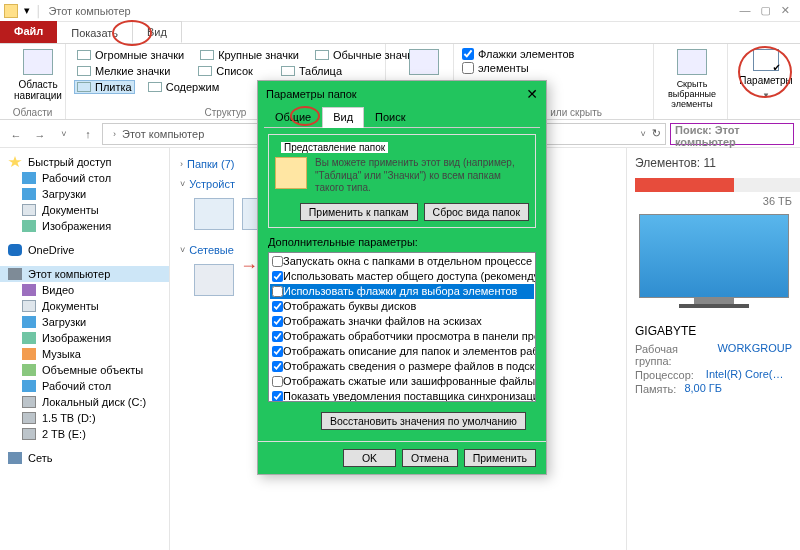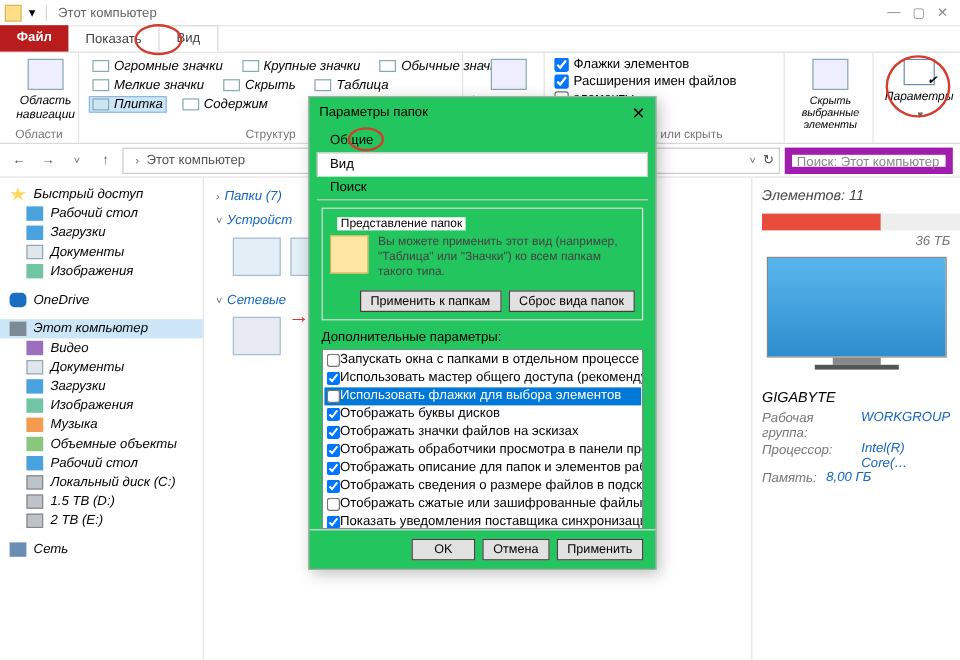--- a/index.html
+++ b/index.html
@@ -12,34 +12,34 @@
 
 .tabsbar { height: 22px; display: flex; align-items: flex-end; border-bottom: 1px solid #d9d9d9; }
 .filetab { background: #b91c1c; color: #fff; padding: 4px 14px; height: 22px; font-weight: bold; }
 .menutab { padding: 4px 14px; color: #444; }
 .menutab.selected { border: 1px solid #d9d9d9; border-bottom: 1px solid #fff; background: #fff; }
 
 .ribbon { display: flex; height: 76px; border-bottom: 1px solid #d9d9d9; background: #fff; }
 .rgroup { border-right: 1px solid #e5e5e5; padding: 4px 8px; display: flex; flex-direction: column; gap: 2px; position: relative; }
 .rgroup .glabel { position: absolute; bottom: 1px; left: 0; right: 0; text-align: center; color: #777; font-size: 10px; }
 .rrows { display: flex; flex-direction: column; gap: 2px; flex: 1; }
-.ritem { display: flex; align-items: center; gap: 4px; padding: 1px 3px; white-space: nowrap; font-style: italic; }
+.ritem { display: flex; align-items: center; gap: 4px; padding: 1px 3px; white-space: nowrap; }
 .ritem.sel { background: #cde6f7; border: 1px solid #8ab9e0; padding: 0 2px; }
 .ricon { width: 14px; height: 10px; border: 1px solid #8aa; display: inline-block; }
 .rbig { flex-direction: column; align-items: center; width: 60px; text-align: center; }
 .rbig .rbigicon { width: 30px; height: 26px; border: 1px solid #8aa; background: #eef; }
 .rchk { display: flex; align-items: center; gap: 4px; }
 .rchk input { width: 12px; height: 12px; }
 
 .addrbar { height: 28px; display: flex; align-items: center; gap: 4px; padding: 0 6px; border-bottom: 1px solid #e5e5e5; }
 .navbtn { width: 20px; height: 20px; display: flex; align-items: center; justify-content: center; color: #555; }
 .addrbox { flex: 1; height: 22px; border: 1px solid #ccc; display: flex; align-items: center; padding: 0 4px; gap: 6px; color: #555; }
-.srch { width: 140px; height: 22px; border: 6px solid #a21caf; padding: 0 4px; color: #888; }
-
-.body { display: flex; height: calc(550px - 22px - 22px - 76px - 28px); font-style: italic; }
+.srch { width: 124px; height: 22px; border: 1px solid #a21caf; padding: 0 4px; color: #888; font-weight: bold; }
+
+.body { display: flex; height: calc(550px - 22px - 22px - 76px - 28px); }
 .sidebar { width: 170px; border-right: 1px solid #e5e5e5; padding: 6px 0; overflow: hidden; }
 .sbitem { display: flex; align-items: center; gap: 6px; padding: 2px 8px; }
 .sbitem.sel { background: #cde6f7; }
 .sbitem .sicn { width: 14px; height: 12px; display: inline-block; }
 .sbspace { height: 8px; }
 .sbitem.sub { padding-left: 22px; }
 .i-star { background: #ffd95e; clip-path: polygon(50% 0,61% 35%,98% 35%,68% 57%,79% 91%,50% 70%,21% 91%,32% 57%,2% 35%,39% 35%); }
 .i-desktop { background: #4aa3df; }
 .i-dl { background: #4aa3df; }
 .i-doc { background: #dfe6ec; border: 1px solid #94a5b3; }
@@ -71,21 +71,21 @@
 .diskbar .free { background: #eee; flex: 1; }
 
 .circle-red { position: absolute; border: 2px solid #d43c2e; border-radius: 50%; pointer-events: none; }
 .arrow-red { position: absolute; color: #d43c2e; font-size: 18px; font-weight: bold; pointer-events: none; }
 
 
 .dialog { position: absolute; left: 257px; top: 80px; width: 290px; height: 395px; background: #22c55e; border: 1px solid #aaa; box-shadow: 3px 3px 12px rgba(0,0,0,0.25); display: flex; flex-direction: column; }
 .dlgtitle { height: 26px; display: flex; align-items: center; padding: 0 8px; }
 .dlgtitle .x { margin-left: auto; font-size: 14px; }
 .dlgtabs { padding: 0 6px; }
-.dlgtabs .tabrow { display: flex; border-bottom: 1px solid #ccc; flex-direction: column; }
+.dlgtabs .tabrow { display: flex; border-bottom: 1px solid #ccc; }
 .dtab { padding: 3px 10px; border: 1px solid transparent; }
 .dtab.active { border: 1px solid #ccc; border-bottom: 1px solid #fff; margin-bottom: -1px; background: #fff; }
 .dlgbody { flex: 1; padding: 6px 10px; overflow: hidden; font-size: 10.5px; }
 .folderviewbox { border: 1px solid #ddd; padding: 6px; margin-bottom: 8px; }
 .folderviewbox .fvrow { display: flex; gap: 8px; }
 .fvicon { width: 32px; height: 32px; background: #ffe6a3; border: 1px solid #d6b25a; flex: none; }
 .fvtext { font-size: 10px; color: #444; line-height: 1.25; }
 .fvbtns { display: flex; gap: 6px; margin-top: 8px; justify-content: flex-end; }
 .btn { border: 1px solid #404040; padding: 2px 8px; background: #e1e1e1; font-size: 10.5px; }
 .advlabel { margin: 4px 0; }
@@ -138,28 +138,28 @@
           </div>
         <div class="ritem">
             <span class="ricon"></span>
             <span>Крупные значки</span>
           </div>
         <div class="ritem">
             <span class="ricon"></span>
             <span>Обычные значки</span>
           </div>
       </div>
-      <div style="display:flex; gap:10px">
+      <div style="display:flex; gap:22px">
         <div class="ritem">
             <span class="ricon"></span>
             <span>Мелкие значки</span>
           </div>
         <div class="ritem">
             <span class="ricon"></span>
-            <span>Скрыть</span>
+            <span>Список</span>
           </div>
         <div class="ritem">
             <span class="ricon"></span>
             <span>Таблица</span>
           </div>
       </div>
       <div style="display:flex; gap:10px">
         <div class="ritem sel">
             <span class="ricon"></span>
             <span>Плитка</span>
@@ -177,24 +177,20 @@
       <div class="rbigicon"></div>
       <span style="font-size:10px">Сортировать</span>
     </div>
     <div class="glabel">Текущее</div>
   </div>
   <div class="rgroup" style="width:200px">
     <div class="rrows">
       <div class="rchk">
           <input type="checkbox" checked="" style="">
           <span>Флажки элементов</span>
-        </div>
-      <div class="rchk">
-          <input type="checkbox" checked="" style="">
-          <span>Расширения имен файлов</span>
         </div>
       <div class="rchk">
           <input type="checkbox" style="">
           <span>элементы</span>
         </div>
     </div>
     <div class="glabel">Показать или скрыть</div>
   </div>
   <div class="rgroup" style="width:74px">
     <div class="ritem rbig">
@@ -347,21 +343,21 @@
     <div class="mon">
         <div class="scr"></div>
         <div class="stand"></div>
         <div class="base"></div>
       </div>
     <div style="font-size:12px; margin-bottom:4px">GIGABYTE</div>
     <div style="display:flex; gap:24px">
         <div class="dt">Рабочая группа:</div>
         <div class="dv">WORKGROUP</div>
       </div>
-    <div style="display:flex; gap:24px">
+    <div style="display:flex; gap:12px">
         <div class="dt">Процессор:</div>
         <div class="dv">Intel(R) Core(…</div>
       </div>
     <div style="display:flex; gap:8px">
         <div class="dt">Память:</div>
         <div class="dv">8,00 ГБ</div>
       </div>
   </div>
 </div>
 

